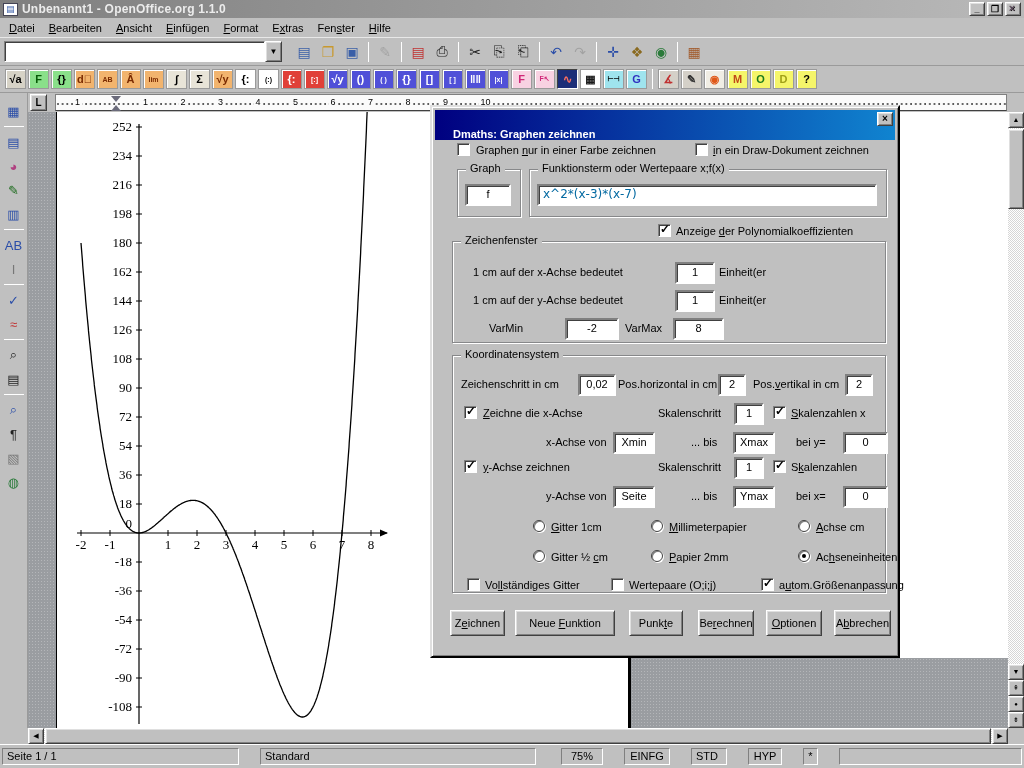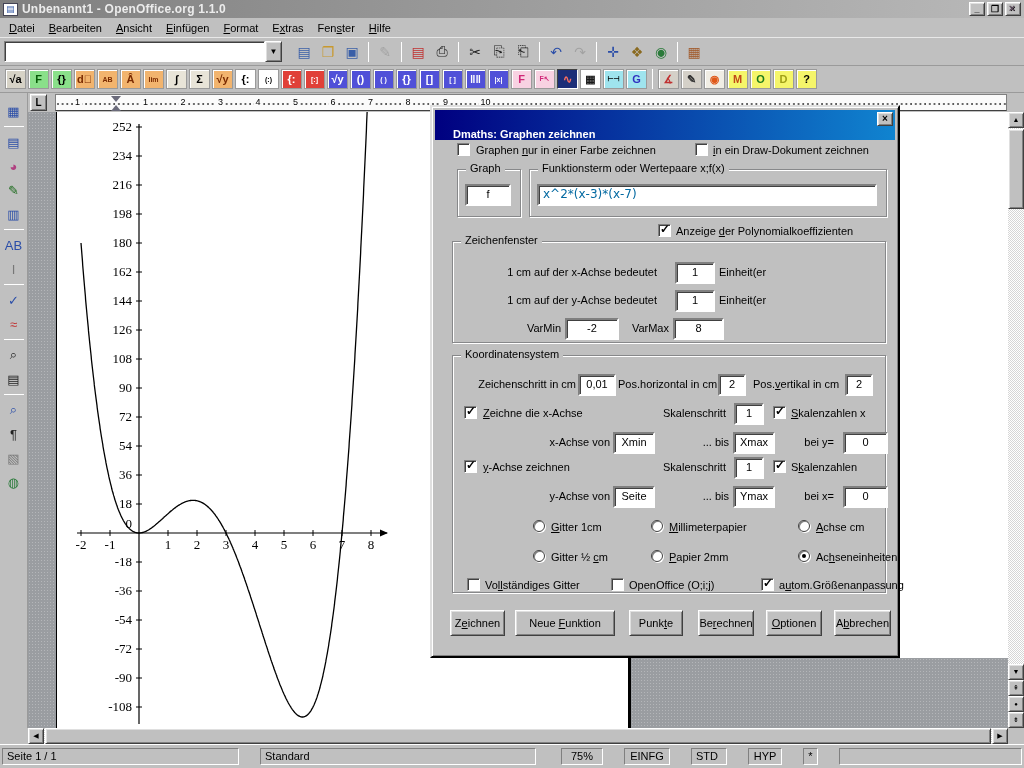--- a/index.html
+++ b/index.html
@@ -71,21 +71,21 @@
   .scell { height:17px; border:1px solid; border-color:#808080 #fff #fff #808080; padding:1px 4px; white-space:nowrap; overflow:hidden; }
   .scell.c1 { width:237px; } .scell.c2 { width:276px; margin-right:4px; } .scell.c3 { width:42px; text-align:center; }
   .scell.c4 { width:46px; text-align:center; } .scell.c5 { width:36px; text-align:left; } .scell.c6 { width:34px; text-align:center; }
   .scell.c7 { width:15px; text-align:center; } .scell.c8 { flex:1; }
 
   
   #dialog { position:absolute; left:430px; top:105px; width:470px; height:553px; background:#c0c0c0; border:2px solid; border-color:#dfdfdf #000 #000 #dfdfdf; box-shadow: inset 1px 1px 0 #fff, inset -1px -1px 0 #808080; z-index:20; }
   #dlg-title { position:absolute; left:3px; top:3px; right:3px; height:30px; background:linear-gradient(90deg,#000080,#1084d0); color:#fff; font-weight:bold; font-size:11px; display:flex; align-items:flex-end; padding-left:18px; }
   #dlg-close { position:absolute; right:2px; top:2px; width:16px; height:14px; font-size:10px; font-weight:bold; line-height:12px; text-align:center; color:#000; }
   .dlbl { position:absolute; white-space:nowrap; }
-  .dlbl.r { text-align:right; }
+  .dlbl.r { }
   .fld { position:absolute; height:22px; background:#fff; border:2px solid; border-color:#808080 #fff #fff #808080; box-shadow: inset 1px 1px 0 #404040; text-align:center; line-height:17px; font-size:11px; }
   .fld.l { text-align:left; padding-left:4px; color:#0369a1; font-family:"DejaVu Sans",sans-serif; font-size:12px; }
   .cbx { position:absolute; width:13px; height:13px; background:#fff; border:1px solid; border-color:#808080 #fff #fff #808080; box-shadow: inset 1px 1px 0 #404040; }
   .cbx[data-checked="true"]::after { content:"✓"; position:absolute; left:1px; top:-3px; font-size:12px; font-weight:bold; color:#000; }
   .rad { position:absolute; width:12px; height:12px; border-radius:50%; background:#fff; border:1px solid #404040; box-shadow: inset 1px 1px 0 #808080, 1px 1px 0 #fff; }
   .rad[data-checked="true"]::after { content:""; position:absolute; left:3px; top:3px; width:4px; height:4px; border-radius:50%; background:#000; }
   .grp { position:absolute; border:1px solid #87888a; box-shadow: 1px 1px 0 #fff, inset 1px 1px 0 #fff; }
   .grp > .legend { position:absolute; top:-8px; left:8px; background:#c0c0c0; padding:0 4px; font-size:11px; }
   .btn98 { position:absolute; height:26px; background:#c0c0c0; border:1px solid; border-color:#fff #404040 #404040 #fff; box-shadow: inset 1px 1px 0 #dfdfdf, inset -1px -1px 0 #808080; text-align:center; line-height:24px; font-size:11px; }
 </style>
@@ -324,21 +324,21 @@
     <span class="dlbl" style="left:266px;top:52px;">Einheit(er</span>
     <span class="dlbl r" style="left:36px;top:80px;width:72px;">VarMin</span>
     <span class="fld" style="left:112px;top:76px;width:54px;">-2</span>
     <span class="dlbl r" style="left:172px;top:80px;width:44px;">VarMax</span>
     <span class="fld" style="left:220px;top:76px;width:51px;">8</span>
   </div>
 
   <div class="grp" style="left:20px;top:248px;width:434px;height:238px;">
     <span class="legend">Koordinatensystem</span>
     <span class="dlbl r" style="left:8px;top:22px;width:115px;">Zeichenschritt in cm</span>
-    <span class="fld" style="left:125px;top:18px;width:38px;">0,01</span>
+    <span class="fld" style="left:125px;top:18px;width:38px;">0,02</span>
     <span class="dlbl r" style="left:165px;top:22px;width:96px;">Pos.horizontal in cm</span>
     <span class="fld" style="left:265px;top:18px;width:28px;">2</span>
     <span class="dlbl r" style="left:300px;top:22px;width:78px;">Pos.<u>v</u>ertikal in cm</span>
     <span class="fld" style="left:392px;top:18px;width:28px;">2</span>
 
     <span class="cbx" style="left:11px;top:50px;" data-checked="true"></span>
     <span class="dlbl" style="left:30px;top:51px;"><u>Z</u>eichne die x-Achse</span>
     <span class="dlbl r" style="left:205px;top:51px;width:68px;">Skalenschritt</span>
     <span class="fld" style="left:281px;top:47px;width:30px;">1</span>
     <span class="cbx" style="left:320px;top:50px;" data-checked="true"></span>
@@ -375,21 +375,21 @@
     <span class="rad" style="left:80px;top:194px;" data-checked="false"></span>
     <span class="dlbl" style="left:98px;top:195px;">Gitter ½ <u>c</u>m</span>
     <span class="rad" style="left:198px;top:194px;" data-checked="false"></span>
     <span class="dlbl" style="left:216px;top:195px;"><u>P</u>apier 2mm</span>
     <span class="rad" style="left:345px;top:194px;" data-checked="true"></span>
     <span class="dlbl" style="left:363px;top:195px;">Ac<u>h</u>seneinheiten</span>
 
     <span class="cbx" style="left:14px;top:222px;" data-checked="false"></span>
     <span class="dlbl" style="left:32px;top:223px;">Vo<u>ll</u>ständiges Gitter</span>
     <span class="cbx" style="left:158px;top:222px;" data-checked="false"></span>
-    <span class="dlbl" style="left:176px;top:223px;">OpenOffice (O;i;j)</span>
+    <span class="dlbl" style="left:176px;top:223px;">Wertepaare (O;i;j)</span>
     <span class="cbx" style="left:308px;top:222px;" data-checked="true"></span>
     <span class="dlbl" style="left:326px;top:223px;">a<u>u</u>tom.Größenanpassung</span>
   </div>
 
   <span class="btn98" style="left:18px;top:503px;width:55px;">Z<u>e</u>ichnen</span>
   <span class="btn98" style="left:83px;top:503px;width:100px;">Neue <u>F</u>unktion</span>
   <span class="btn98" style="left:197px;top:503px;width:54px;">Punk<u>t</u>e</span>
   <span class="btn98" style="left:266px;top:503px;width:56px;">Be<u>r</u>echnen</span>
   <span class="btn98" style="left:334px;top:503px;width:56px;"><u>O</u>ptionen</span>
   <span class="btn98" style="left:402px;top:503px;width:57px;">A<u>b</u>brechen</span>

